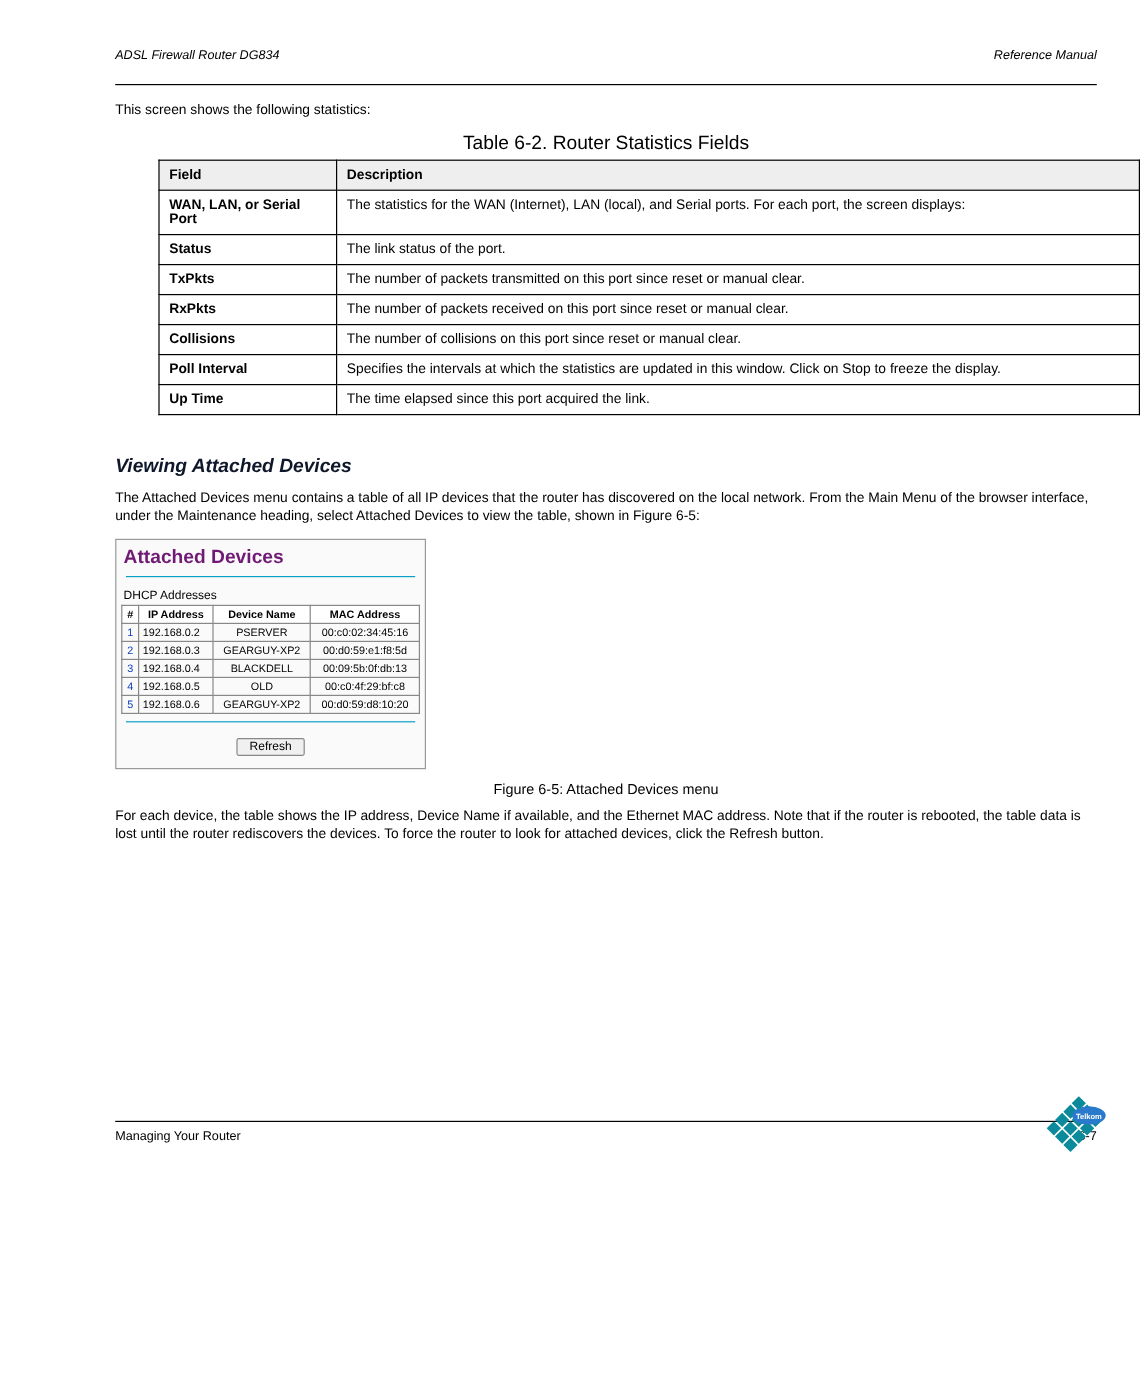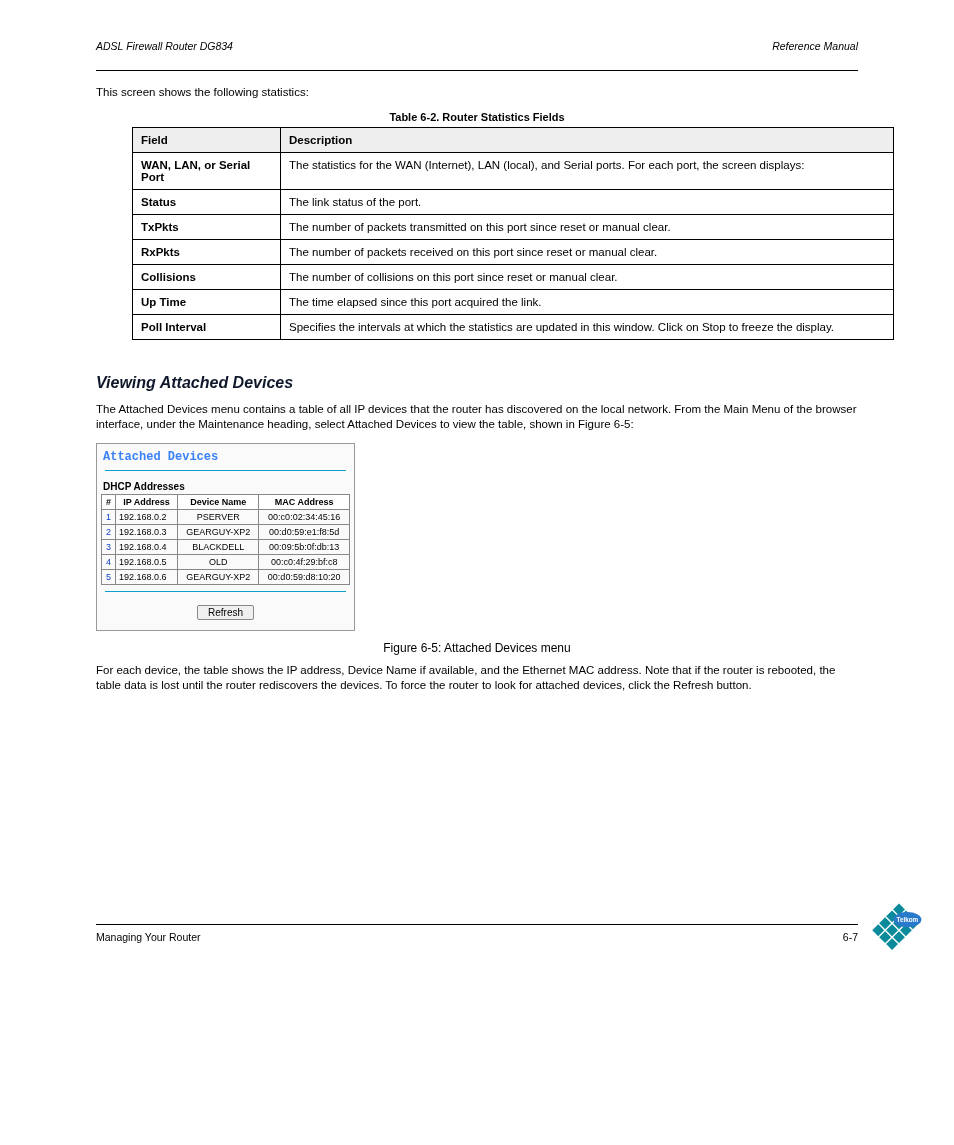--- a/index.html
+++ b/index.html
@@ -6,43 +6,43 @@
   body {
     margin: 0;
     padding: 0;
     font-family: Arial, Helvetica, sans-serif;
     background: #fff;
     color: #000;
     width: 954px;
   }
   .page {
     width: 954px;
-    padding: 40px 96px 30px 96px;
+    padding: 40px 40px 30px 96px;
     position: relative;
   }
   .header-line {
     border-top: 1px solid #000;
     margin-top: 18px;
     margin-bottom: 14px;
   }
   .header-bar {
     display: flex;
     justify-content: space-between;
     font-size: 10.5px;
     font-style: italic;
     margin-bottom: 4px;
   }
   .intro {
     font-size: 11.5px;
     margin: 10px 0 10px 0;
     line-height: 1.35;
   }
   .table-caption {
-    font-size: 11px;
-    font-weight: bold;
+    font-size: 16px;
+    font-weight: normal;
     text-align: center;
     margin: 10px 0 4px 0;
   }
   table.fields {
     width: 100%;
     border-collapse: collapse;
     font-size: 11.5px;
     margin-left: 36px;
   }
   table.fields th, table.fields td {
@@ -72,37 +72,36 @@
     margin: 10px 0;
   }
   .attached-panel {
     width: 259px;
     border: 1px solid #999;
     background: #fafafa;
     padding: 6px 4px 10px 4px;
     font-family: Tahoma, Arial, sans-serif;
   }
   .attached-title {
-    color: #3b82f6;
+    color: #701a75;
     font-weight: bold;
-    font-size: 12px;
+    font-size: 16px;
     padding: 0 2px 6px 2px;
-    font-family: Liberation Mono, monospace;
   }
   .attached-sep {
     border-top: 1px solid #0aa0c8;
     margin: 0 4px 10px 4px;
   }
   .attached-sep2 {
     border-top: 1px solid #0aa0c8;
     margin: 6px 4px 10px 4px;
   }
   .attached-sub {
     font-size: 10px;
-    font-weight: bold;
+    font-weight: normal;
     padding: 0 2px 2px 2px;
   }
   table.devtable {
     width: 100%;
     border-collapse: collapse;
     font-size: 9px;
   }
   table.devtable th, table.devtable td {
     border: 1px solid #888;
     padding: 2px 3px;
@@ -186,26 +185,26 @@
       </tr>
       <tr>
         <td class="fname">RxPkts</td>
         <td>The number of packets received on this port since reset or manual clear.</td>
       </tr>
       <tr>
         <td class="fname">Collisions</td>
         <td>The number of collisions on this port since reset or manual clear.</td>
       </tr>
       <tr>
+        <td class="fname">Poll Interval</td>
+        <td>Specifies the intervals at which the statistics are updated in this window. Click on Stop to freeze the display.</td>
+      </tr>
+      <tr>
         <td class="fname">Up Time</td>
         <td>The time elapsed since this port acquired the link.</td>
-      </tr>
-      <tr>
-        <td class="fname">Poll Interval</td>
-        <td>Specifies the intervals at which the statistics are updated in this window. Click on Stop to freeze the display.</td>
       </tr>
     </tbody>
   </table>
 
   <div class="section-heading">Viewing Attached Devices</div>
 
   <div class="body-text">The Attached Devices menu contains a table of all IP devices that the router has discovered on the local network. From the Main Menu of the browser interface, under the Maintenance heading, select Attached Devices to view the table, shown in Figure 6-5:</div>
 
   <div class="figure-wrap">
     <div class="attached-panel">

